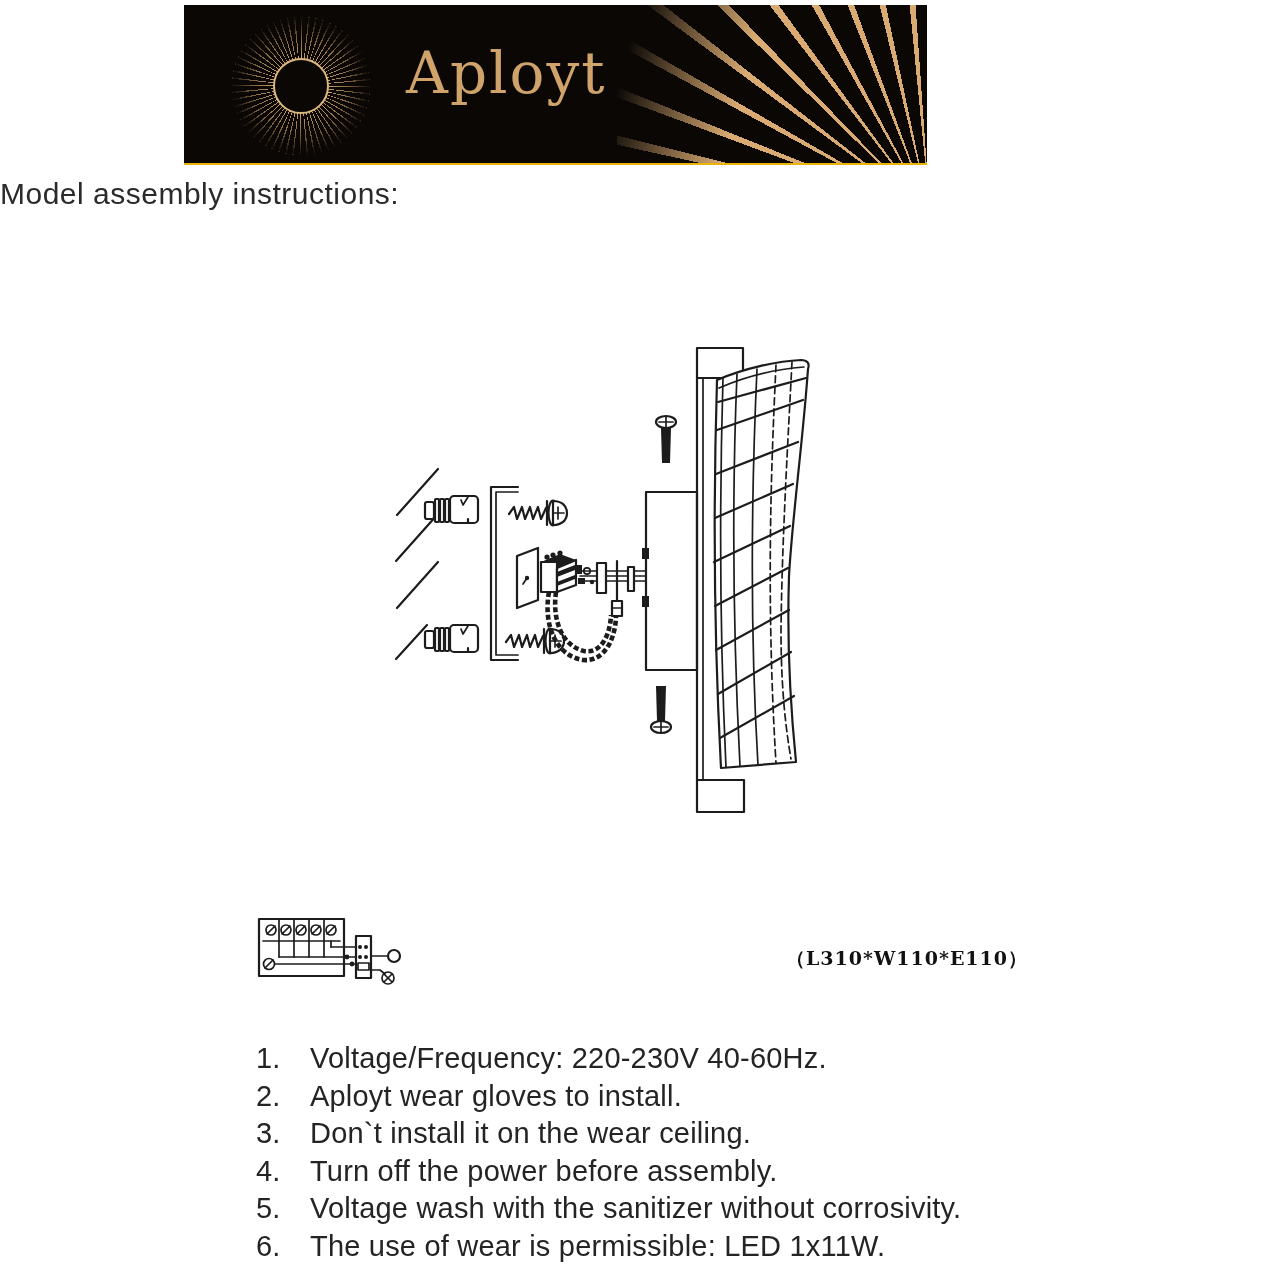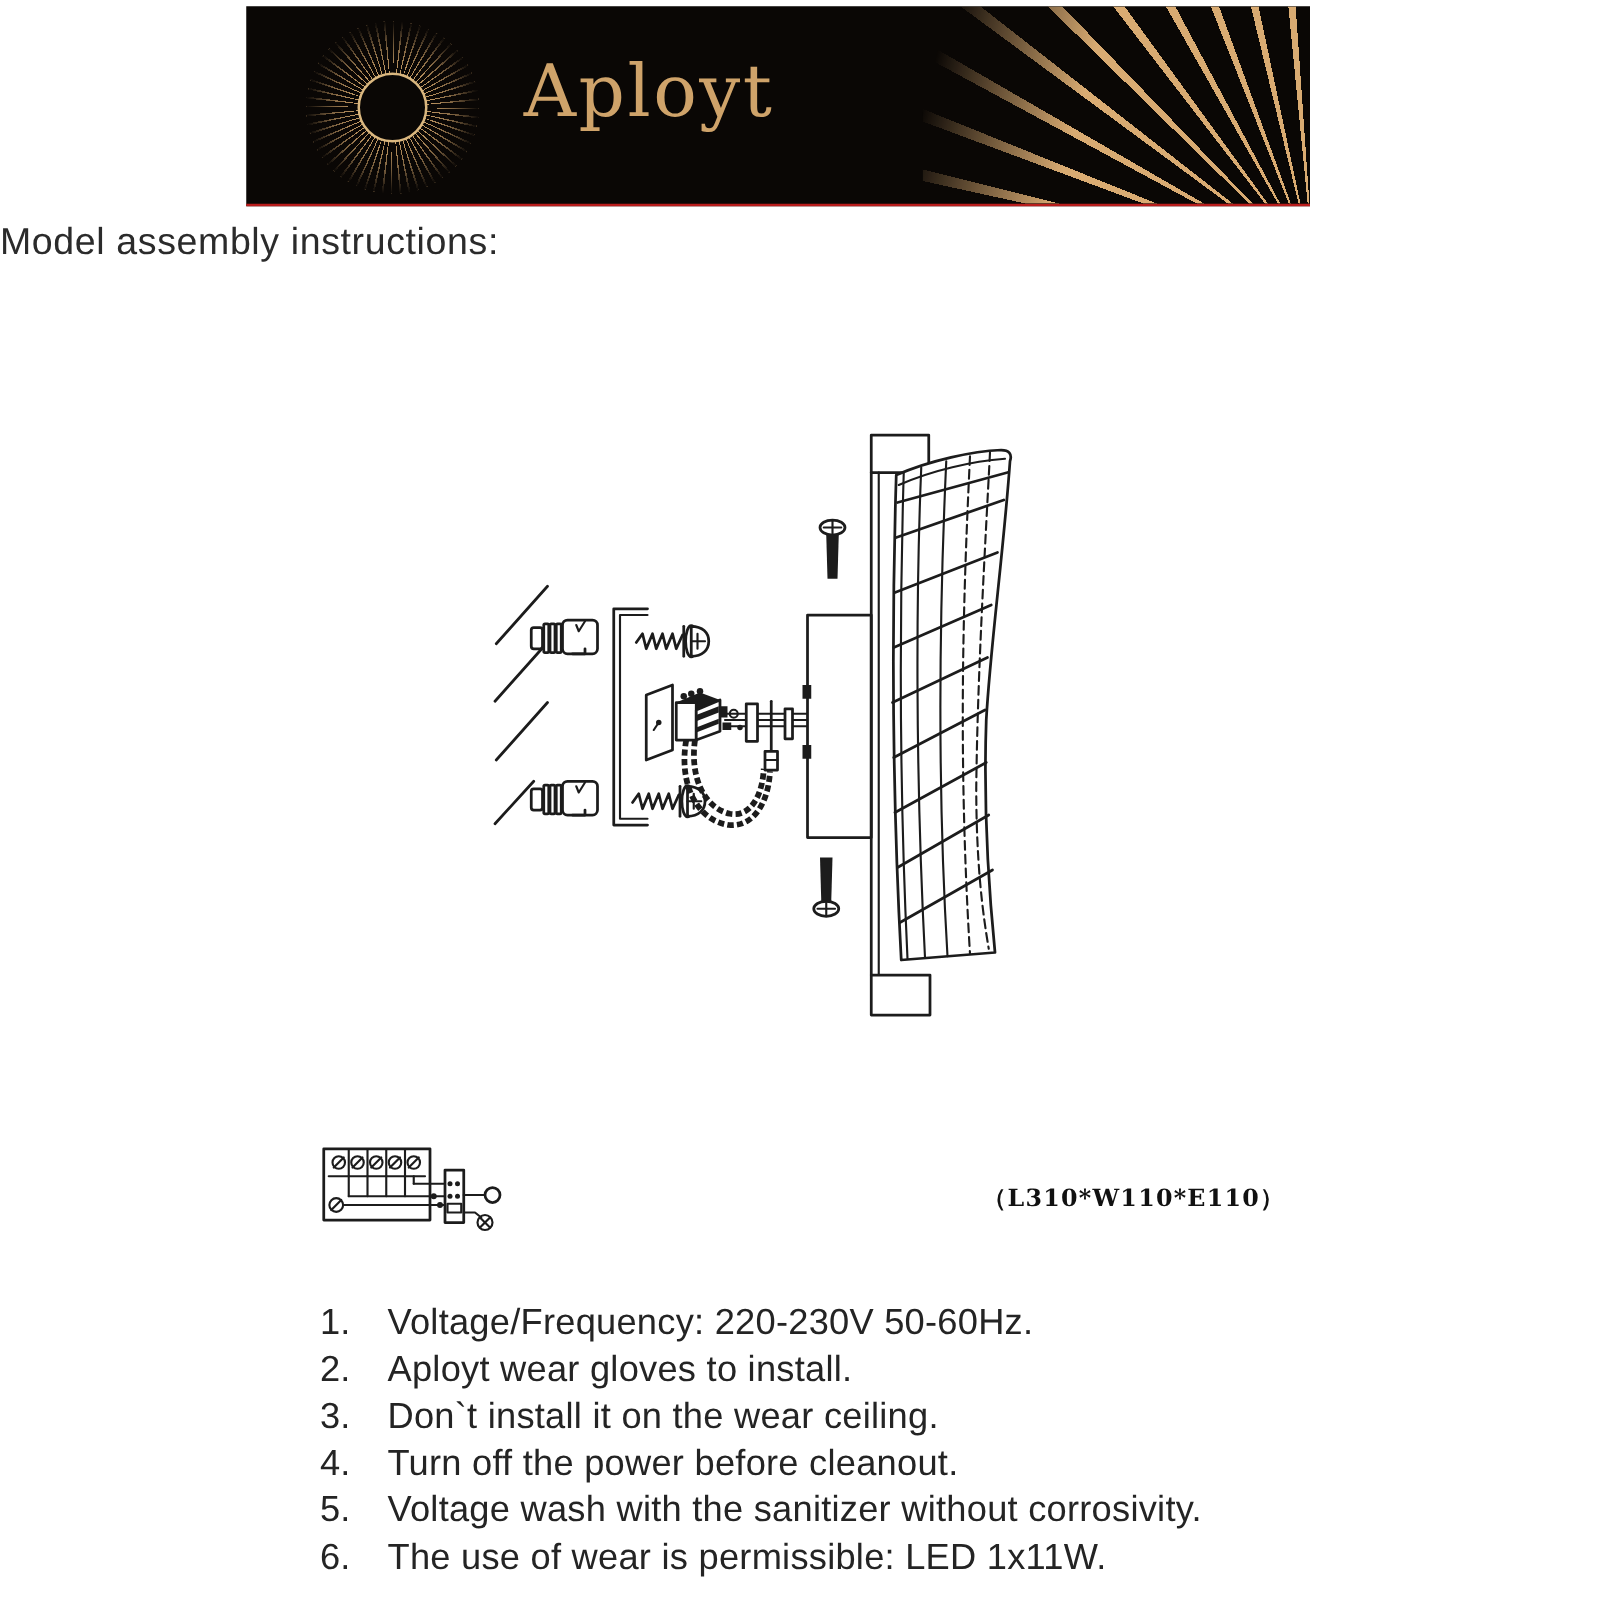--- a/index.html
+++ b/index.html
@@ -1,21 +1,21 @@
 <!DOCTYPE html>
 <html style="--banner_bg: #0a0705; --gold: #cfa36a; --rays_gold: #d9ab72; --ink: #1c1c1c; --text: #222222;"><head>
 <meta charset="utf-8">
 <style>
   html,body{margin:0;padding:0}
   body{width:1280px;height:1280px;background:#fff;position:relative;overflow:hidden;
        font-family:"Liberation Sans",sans-serif;color:var(--text,#222)}
 
   
-  .banner{position:absolute;left:197px;top:5px;width:851px;height:158px;
-          background:var(--banner_bg,#0a0705);overflow:hidden;border-bottom:2px solid #b91c1c}
+  .banner{position:absolute;left:184px;top:5px;width:743px;height:158px;
+          background:var(--banner_bg,#0a0705);overflow:hidden;border-bottom:2px solid #eab308}
   .sunburst{position:absolute;left:48px;top:12px;width:138px;height:138px;border-radius:50%;
             background:repeating-conic-gradient(var(--gold,#cfa36a) 0deg 1.3deg, transparent 1.3deg 6deg)}
   .sunburst::before{content:"";position:absolute;inset:0;border-radius:50%;
             background:radial-gradient(closest-side, rgba(10,7,5,0) 38%, rgba(10,7,5,.45) 72%, var(--banner_bg,#0a0705) 100%)}
   .sunburst::after{content:"";position:absolute;left:50%;top:50%;width:52px;height:52px;
             transform:translate(-50%,-50%);border-radius:50%;
             background:var(--banner_bg,#0a0705);border:2px solid #dab77f}
   .brand{position:absolute;left:222px;top:34px;font-family:"DejaVu Serif",serif;
          font-size:58px;font-weight:400;letter-spacing:2px;color:var(--gold,#cfa36a)}
   .rays{position:absolute;right:0;top:0;width:310px;height:100%;
@@ -221,33 +221,33 @@
     <line class="ln thin" x1="384" y1="982" x2="392" y2="974"></line>
     <line class="ln thin" x1="384" y1="974" x2="392" y2="982"></line>
   </g>
 </svg>
 
 <div class="dims">（L310*W110*E110）</div>
 
 <div class="list">
   <div class="li">
     <span class="num">1.</span>
-    <span class="txt">Voltage/Frequency: 220-230V 50-60Hz.</span>
+    <span class="txt">Voltage/Frequency: 220-230V 40-60Hz.</span>
   </div>
   <div class="li">
     <span class="num">2.</span>
     <span class="txt">Aployt wear gloves to install.</span>
   </div>
   <div class="li">
     <span class="num">3.</span>
     <span class="txt">Don`t install it on the wear ceiling.</span>
   </div>
   <div class="li">
     <span class="num">4.</span>
-    <span class="txt">Turn off the power before cleanout.</span>
+    <span class="txt">Turn off the power before assembly.</span>
   </div>
   <div class="li">
     <span class="num">5.</span>
     <span class="txt">Voltage wash with the sanitizer without corrosivity.</span>
   </div>
   <div class="li">
     <span class="num">6.</span>
     <span class="txt">The use of wear is permissible: LED 1x11W.</span>
   </div>
 </div>

